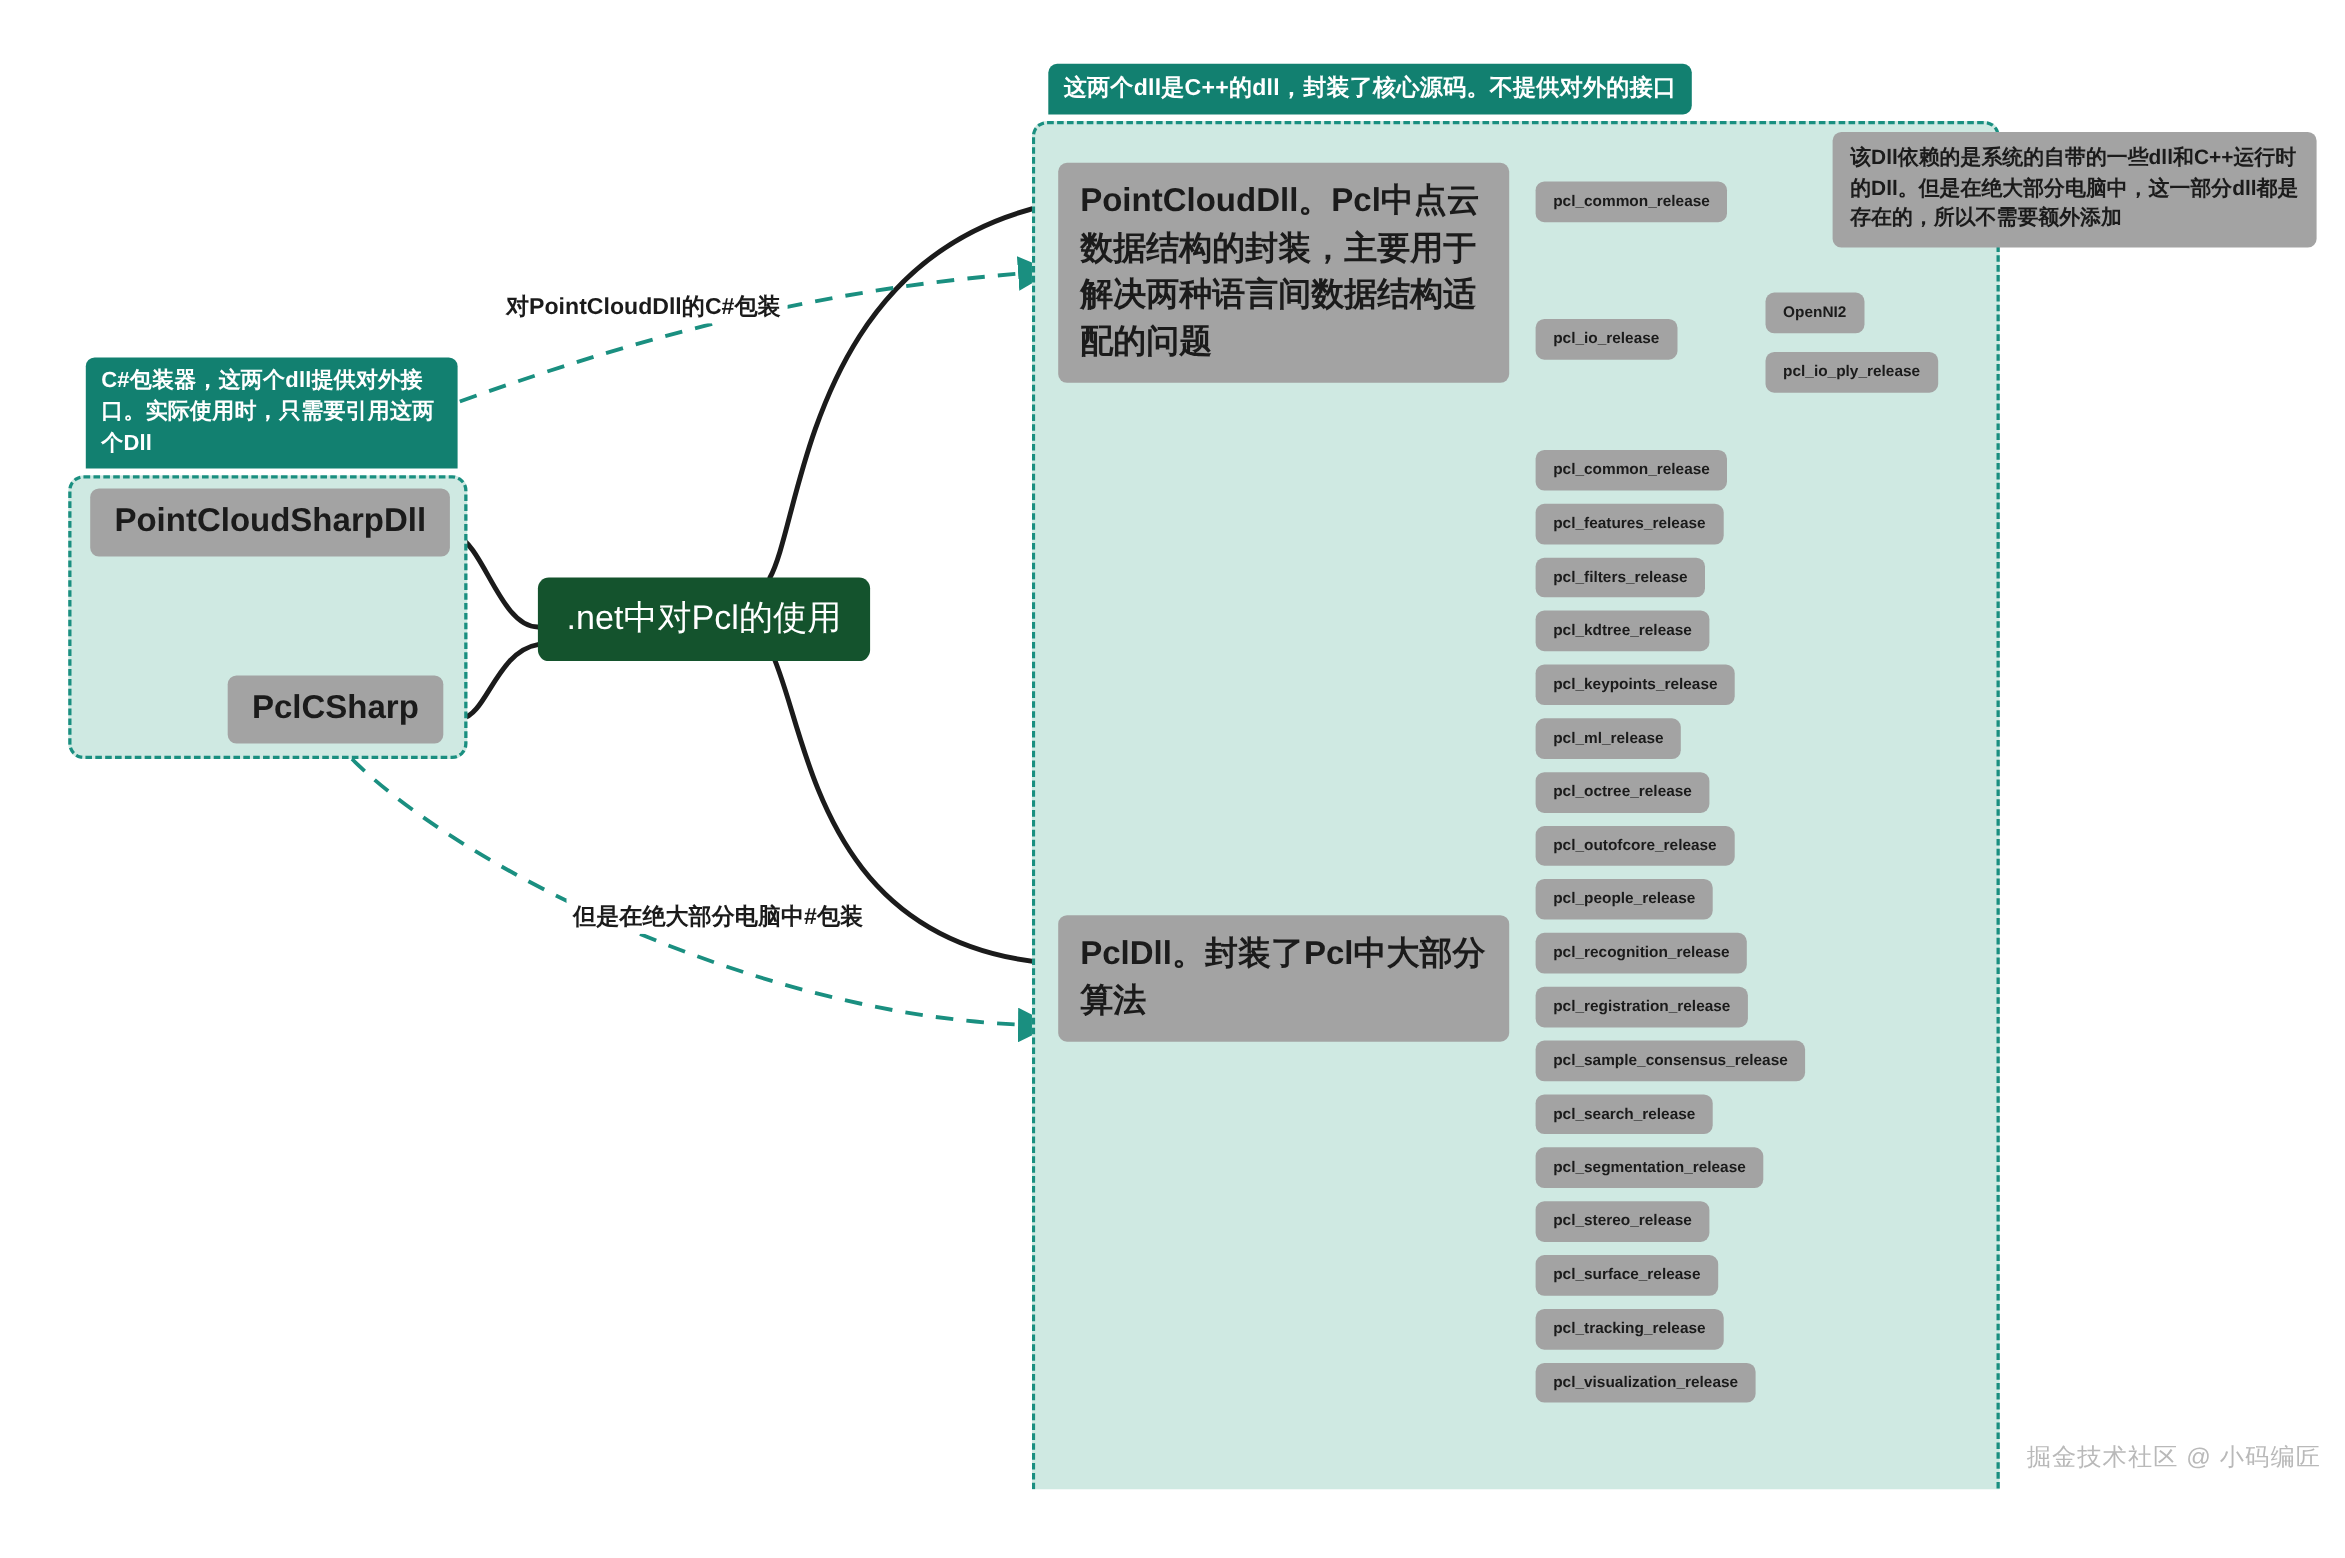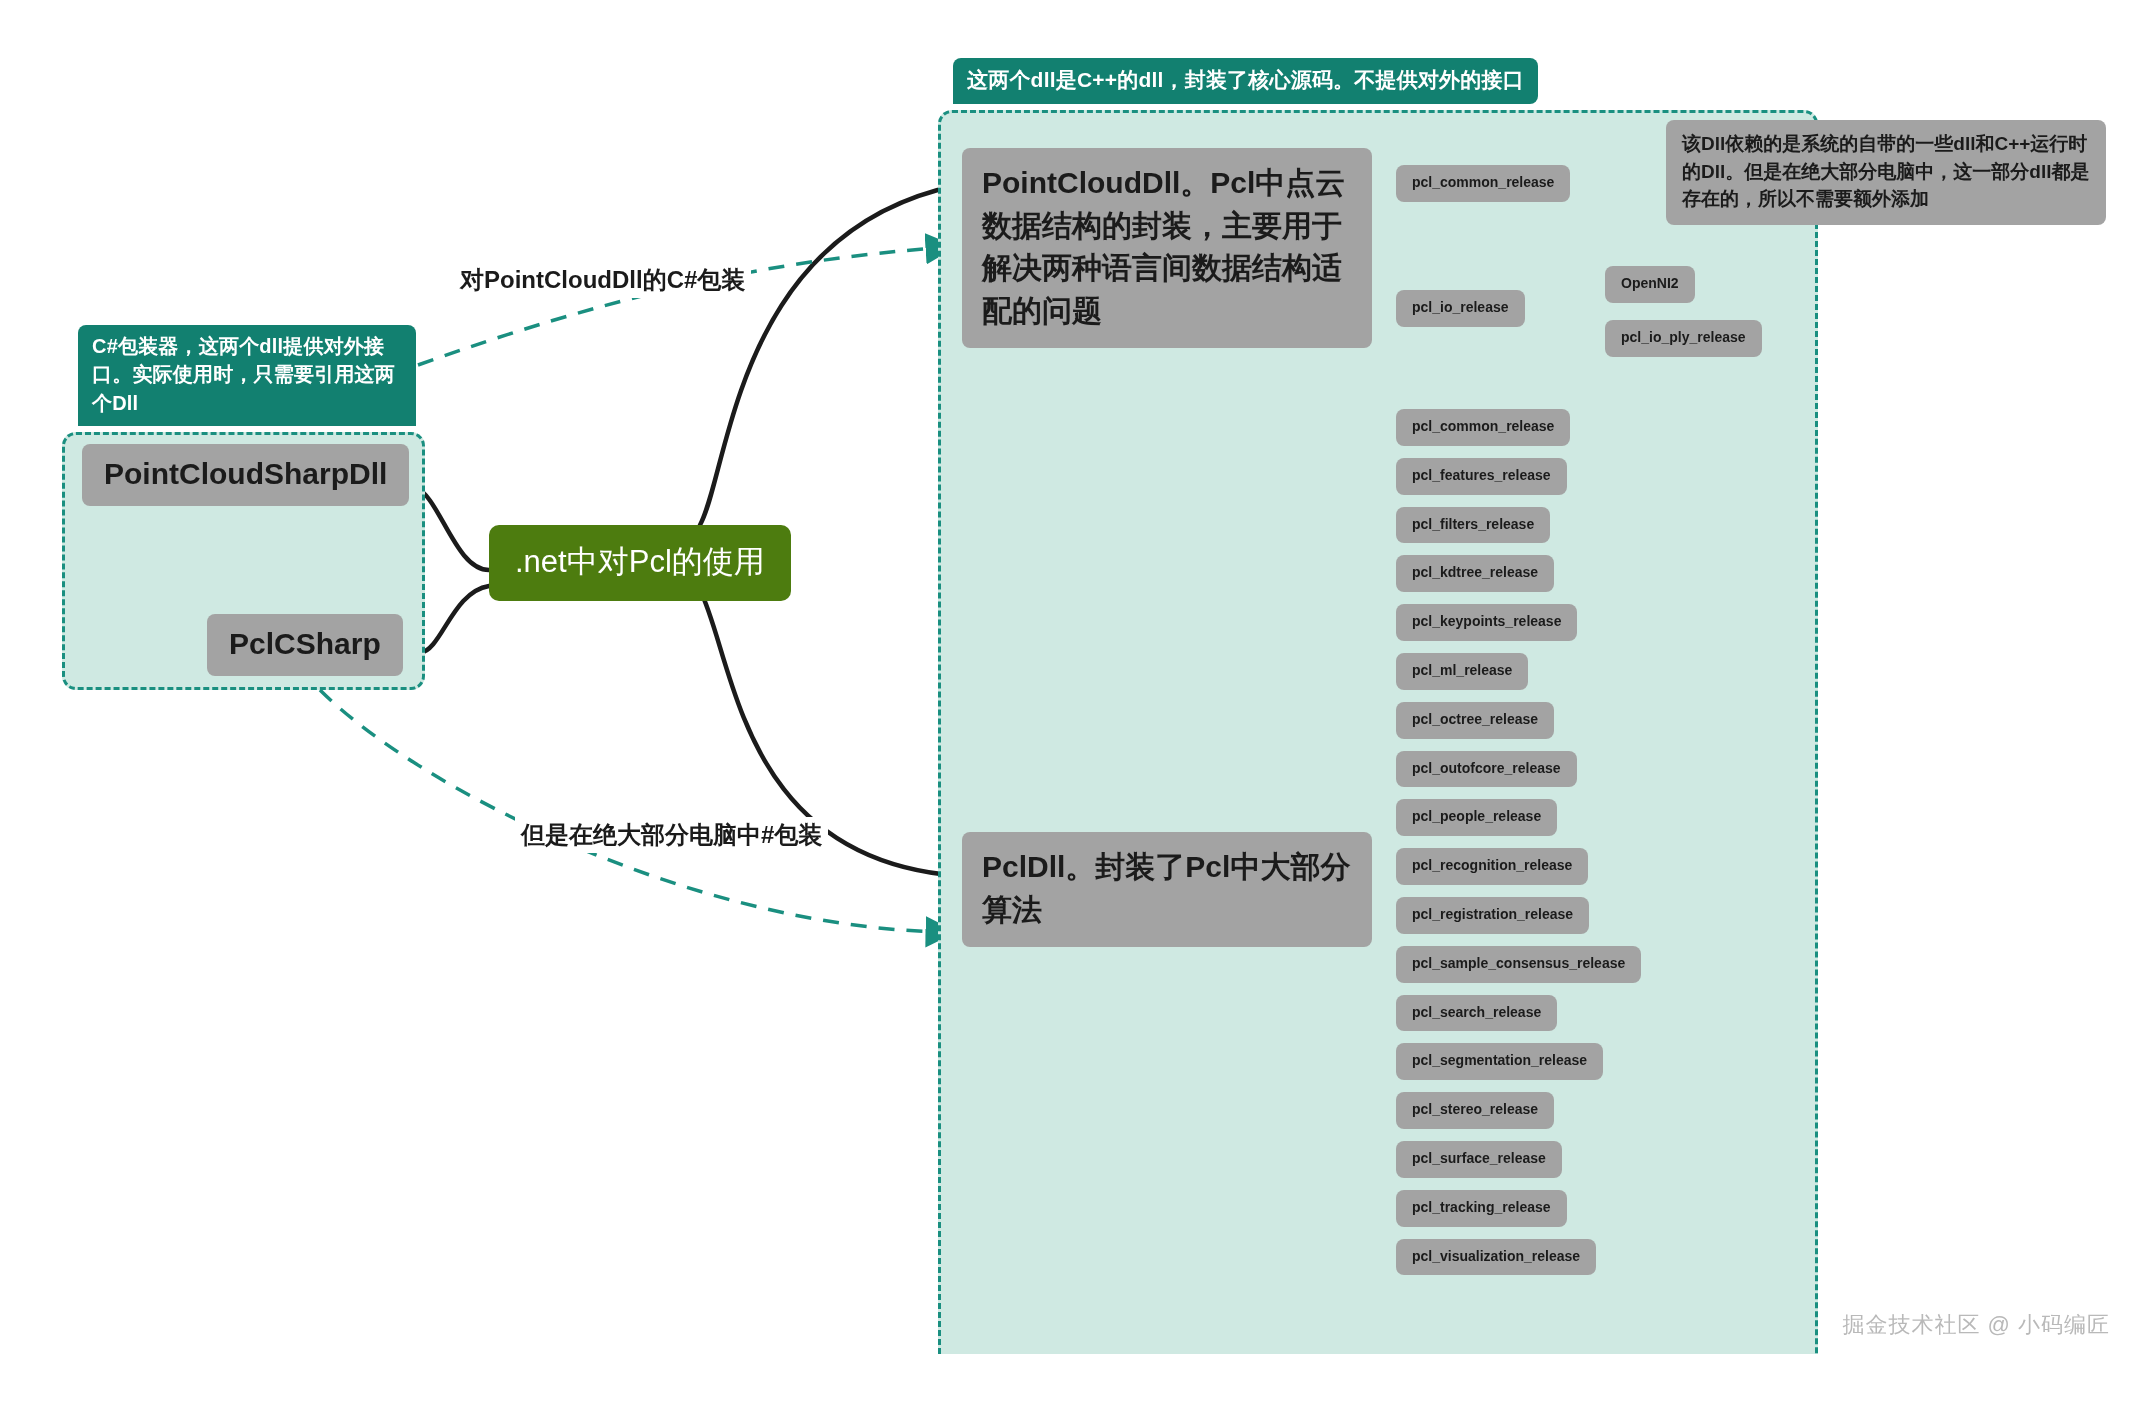--- a/index.html
+++ b/index.html
@@ -93,21 +93,21 @@
     line-height: 1.46;
     padding: 10px 14px 12px 16px;
   }
 
   #node-pointcloudsharpdll { left: 82px;  top: 444px; }
   #node-pclcsharp          { left: 207px; top: 614px; }
 
   #node-root {
     position: absolute;
     left: 489px; top: 525px;
-    background: #4d7c0f;
+    background: #14532d;
     color: #ffffff;
     font-size: 31px;
     font-weight: normal;
     border-radius: 10px;
     padding: 16px 26px 18px 26px;
     white-space: nowrap;
     z-index: 5;
   }
 
   #node-pointclouddll { left: 962px; top: 148px;  width: 410px; }
@@ -129,21 +129,21 @@
     position: relative;
     left: 0; top: 0;
     display: block;
     width: max-content;
     margin-bottom: 12px;
   }
 
   
   .edge-label {
     position: absolute;
-    font-size: 24px;
+    font-size: 21px;
     font-weight: bold;
     color: #1b1b1b;
     background: #ffffff;
     padding: 2px 6px;
     white-space: nowrap;
     z-index: 7;
   }
   #label-pointclouddll-wrap { left: 454px; top: 262px; }
   #label-pcldll-wrap        { left: 515px; top: 817px; }
 

